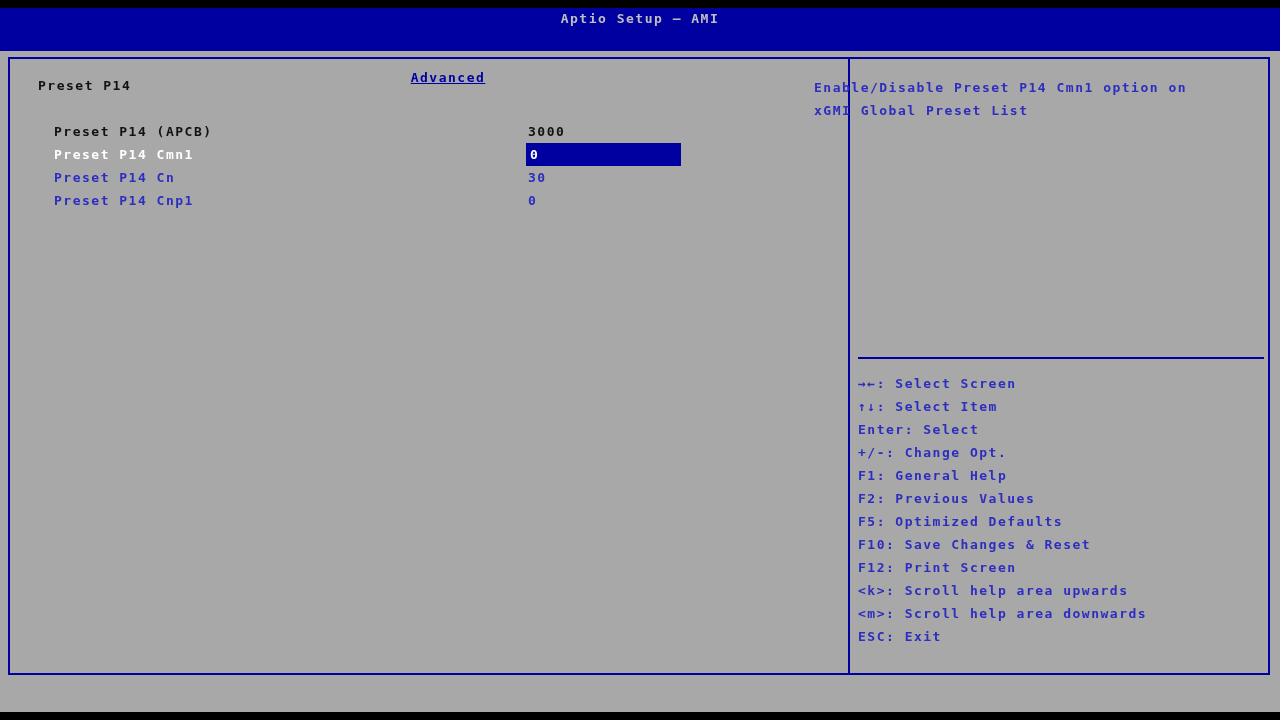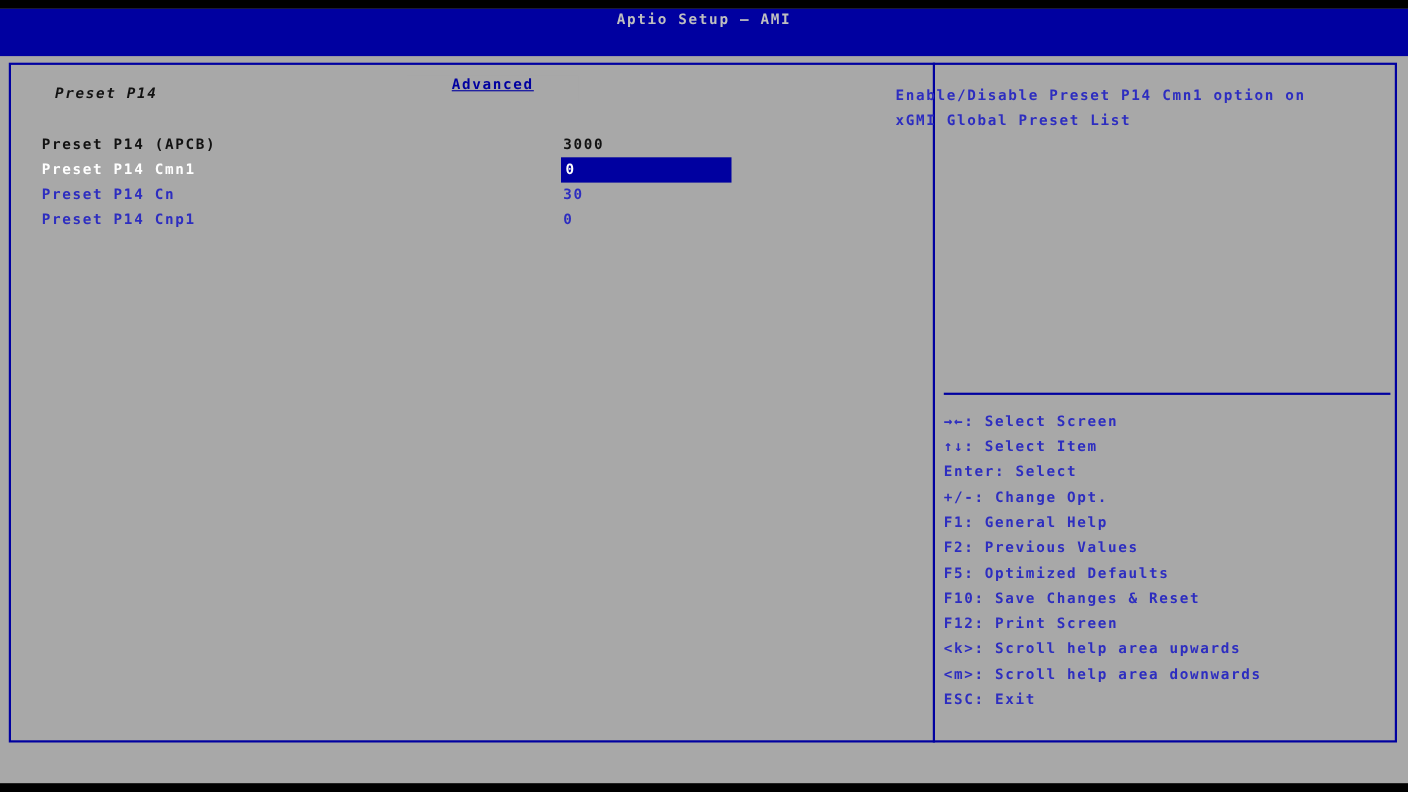--- a/index.html
+++ b/index.html
@@ -62,26 +62,25 @@
   }
   .hdiv {
     position: absolute;
     left: 858px; top: 357px;
     width: 406px; height: 2px;
     background: var(--bar-blue);
   }
 
   .section-title {
     position: absolute;
-    left: 50px; top: 78px;
+    left: 38px; top: 78px;
     color: var(--readonly-text);
-    font-style: italic;
   }
 
-  .row { position: absolute; left: 0; width: 840px; height: 23px; }
+  .row { position: absolute; left: 16px; width: 840px; height: 23px; }
   .row .lab { position: absolute; left: 38px; top: 0; white-space: pre; }
   .row .val { position: absolute; left: 512px; top: 0; white-space: pre; }
   .row.normal .lab, .row.normal .val { color: var(--item-blue); }
   .row.readonly .lab, .row.readonly .val { color: var(--readonly-text); }
   .row.selected .lab { color: var(--selected-text); }
   .row.selected .hl {
     position: absolute;
     left: 510px; top: -4px;
     width: 155px; height: 23px;
     background: var(--bar-blue);

